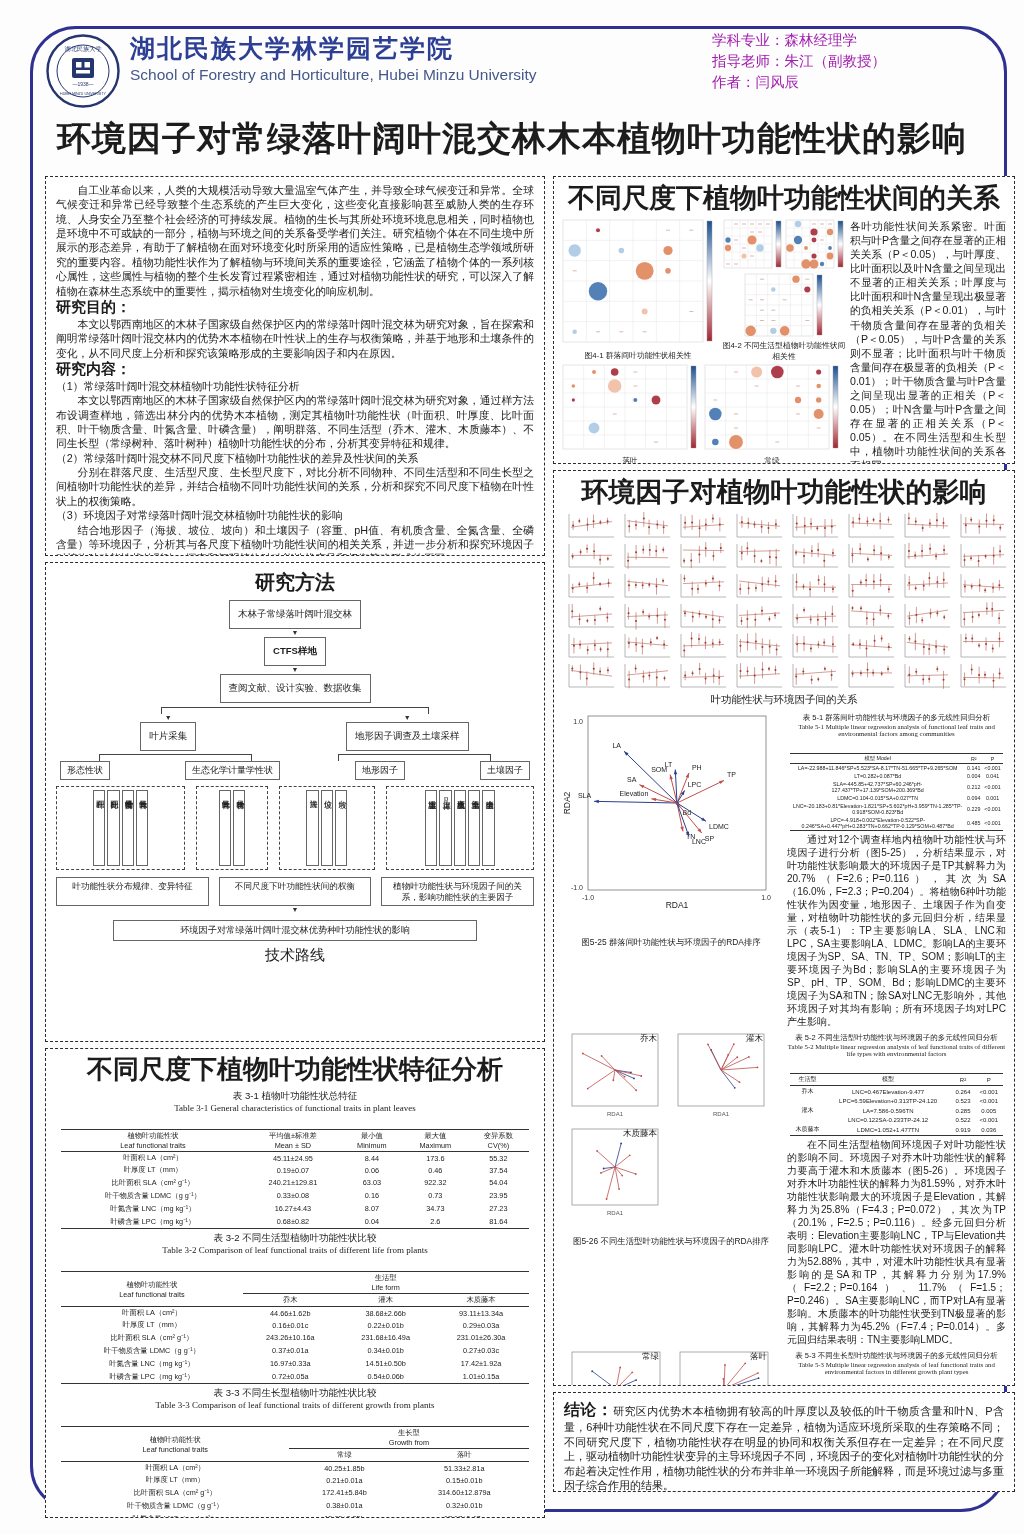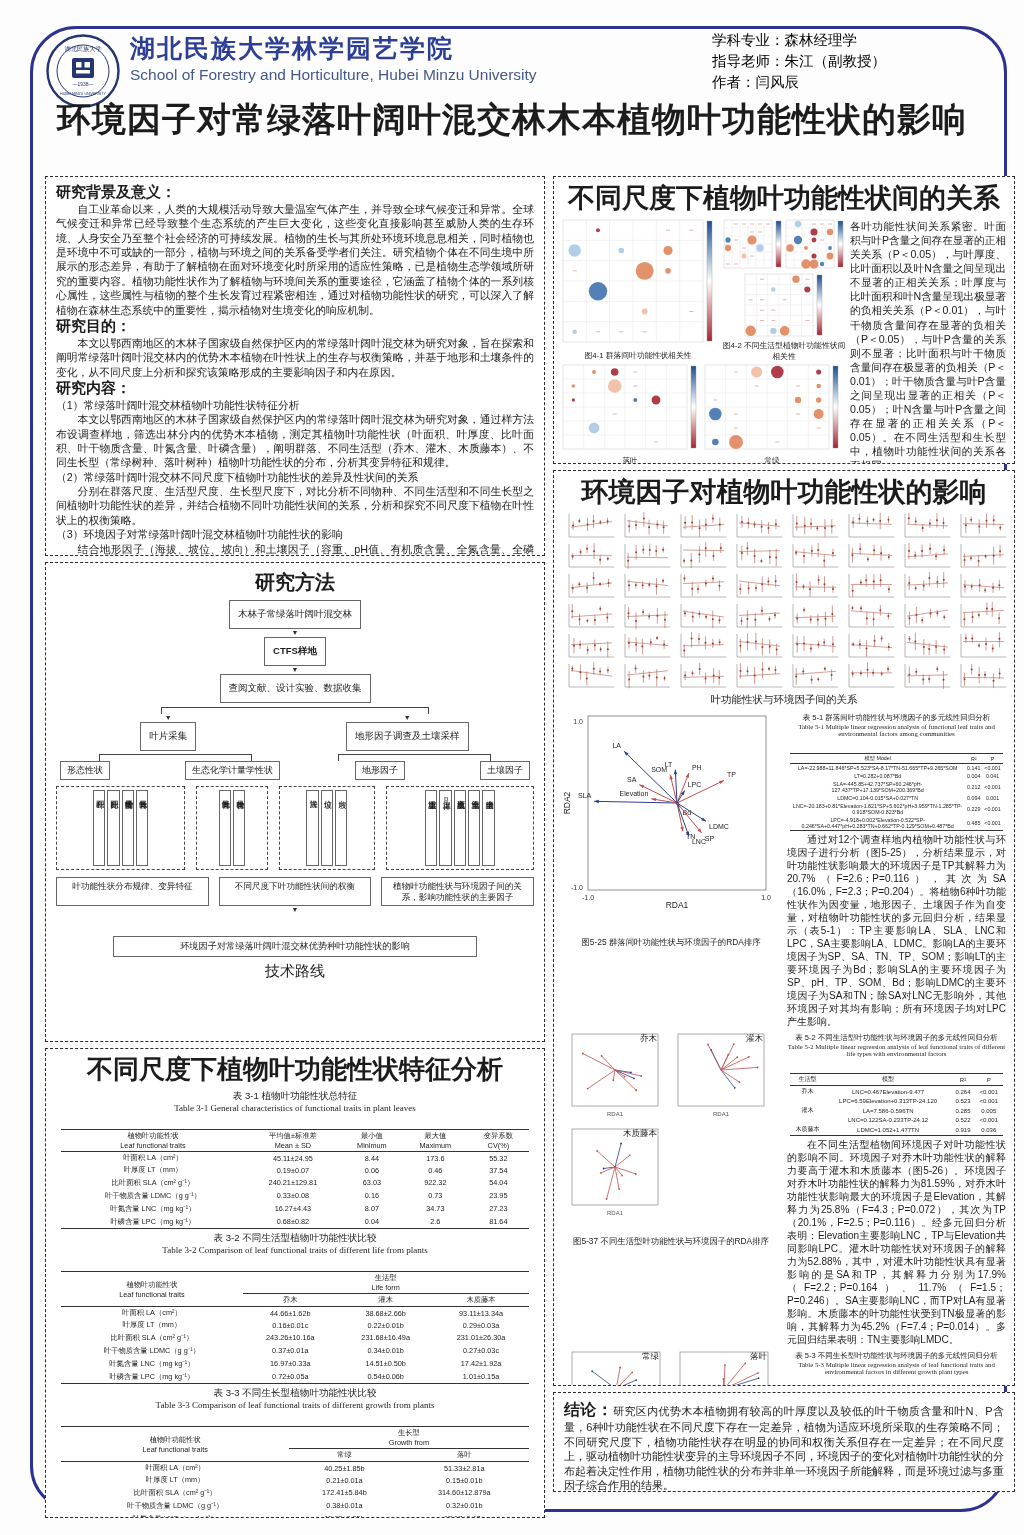--- a/index.html
+++ b/index.html
@@ -4,22 +4,22 @@
 <style>
   * { margin:0; padding:0; box-sizing:border-box; }
   html,body { width:1024px; height:1535px; background:#fbfbfb; font-family:"Liberation Sans",sans-serif; color:#1c1c1c; }
   #poster { position:relative; width:1024px; height:1535px; overflow:hidden; background:#fdfdfd; }
   .frame { position:absolute; left:30px; top:26px; width:977px; height:1486px; border:3.5px solid #2e3192; border-radius:46px; background:transparent; }
 
   
   .logo { position:absolute; left:46px; top:34px; width:74px; height:74px; }
   .school-cn { position:absolute; left:130px; top:32px; font-size:25px; font-weight:bold; color:#2d3f94; letter-spacing:2px; }
   .school-en { position:absolute; left:130px; top:66px; font-size:15.5px; color:#44598a; }
-  .hinfo { position:absolute; left:712px; top:30px; font-size:14.5px; line-height:21px; color:#000000; }
-  .main-title { position:absolute; left:40px; top:97px; width:944px; text-align:center; font-family:"Liberation Serif",serif; font-size:34px; font-weight:bold; letter-spacing:1px; }
+  .hinfo { position:absolute; left:712px; top:30px; font-size:14.5px; line-height:21px; color:#a21caf; }
+  .main-title { position:absolute; left:40px; top:116px; width:944px; text-align:center; font-family:"Liberation Serif",serif; font-size:34px; font-weight:bold; letter-spacing:1px; }
 
   
   .sbox { position:absolute; border:1.6px dashed #2a2a2a; background:#fff; overflow:hidden; }
   #box-bg     { left:45px;  top:176px;  width:500px; height:380px; padding:6px 10px; }
   #box-meth   { left:45px;  top:562px;  width:500px; height:480px; padding:4px 10px; }
   #box-traits { left:45px;  top:1048px; width:500px; height:470px; padding:2px 8px; }
   #box-rel    { left:553px; top:176px;  width:462px; height:288px; padding:2px 8px; }
   #box-env    { left:553px; top:470px;  width:462px; height:916px; padding:2px 8px; }
   #box-conc   { left:553px; top:1392px; width:462px; height:100px; padding:6px 10px; }
 
@@ -40,21 +40,21 @@
   .varr { font-size:7px; color:#333; line-height:8px; }
   .split { height:7px; border:1.2px solid #444; border-bottom:none; }
   .row-branch { display:flex; justify-content:space-around; width:100%; }
   .row-cats { display:flex; justify-content:space-between; width:100%; padding:0 4px;align-items:center; }
   .cat { font-size:9px; padding:2px 6px; }
   .leafrow { display:flex; justify-content:space-between; width:100%; margin-top:6px; }
   .lgroup { border:1.3px dashed #444; padding:3px 2px; display:flex; gap:2px; justify-content:center; }
   .leaf { writing-mode:vertical-rl; text-orientation:upright; font-size:8px; border:1px solid #666; padding:3px 1px; height:76px; line-height:1.05; background:#fff; }
   .outrow { display:flex; justify-content:space-between; width:100%; margin-top:7px; }
   .outbox { border:1px solid #666; font-size:8.6px; padding:3px 4px; width:32%; text-align:center; line-height:1.25; }
-  .finalbox { border:1px solid #666; font-size:9.2px; padding:3px 10px; margin:22px auto 0; width:76%; text-align:center; }
+  .finalbox { border:1px solid #666; font-size:9.2px; padding:3px 10px; margin:6px auto 0; width:76%; text-align:center; }
   .fc-cap { text-align:center; font-size:15px; font-family:"Liberation Serif",serif; margin-top:5px; }
 
   
   .tcap-cn { text-align:center; font-size:9.6px; margin-top:3px; }
   .tcap-en { text-align:center; font-size:9px; font-family:"Liberation Serif",serif; }
   table.sci { border-collapse:collapse; margin:16px auto 0; width:97%; }
   table.sci th, table.sci td { text-align:center; font-weight:normal; padding:1px 2px; }
   table.sci thead tr:first-child th { border-top:1.4px solid #333; }
   table.sci thead { border-bottom:1px solid #333; }
   table.sci tbody tr:last-child td { border-bottom:1.4px solid #333; }
@@ -109,21 +109,20 @@
   <div class="school-cn">湖北民族大学林学园艺学院</div>
   <div class="school-en">School of Forestry and Horticulture, Hubei Minzu University</div>
   <div class="hinfo">
     <div>学科专业：森林经理学</div>
     <div>指导老师：朱江（副教授）</div>
     <div>作者：闫风辰</div>
   </div>
   <div class="main-title">环境因子对常绿落叶阔叶混交林木本植物叶功能性状的影响</div>
 
   <div class="sbox" id="box-bg">
-    <div class="h-big">研究背景及意义：</div>
     <div class="para">自工业革命以来，人类的大规模活动导致大量温室气体产生，并导致全球气候变迁和异常。全球气候变迁和异常已经导致整个生态系统的产生巨大变化，这些变化直接影响甚至威胁人类的生存环境、人身安全乃至整个社会经济的可持续发展。植物的生长与其所处环境环境息息相关，同时植物也是环境中不可或缺的一部分，植物与环境之间的关系备受学者们关注。研究植物个体在不同生境中所展示的形态差异，有助于了解植物在面对环境变化时所采用的适应性策略，已是植物生态学领域所研究的重要内容。植物功能性状作为了解植物与环境间关系的重要途径，它涵盖了植物个体的一系列核心属性，这些属性与植物的整个生长发育过程紧密相连，通过对植物功能性状的研究，可以深入了解植物在森林生态系统中的重要性，揭示植物对生境变化的响应机制。</div>
     <div class="h-big">研究目的：</div>
     <div class="para">本文以鄂西南地区的木林子国家级自然保护区内的常绿落叶阔叶混交林为研究对象，旨在探索和阐明常绿落叶阔叶混交林内的优势木本植物在叶性状上的生存与权衡策略，并基于地形和土壤条件的变化，从不同尺度上分析和探究该策略形成的主要影响因子和内在原因。</div>
     <div class="h-big">研究内容：</div>
     <div class="item-h">（1）常绿落叶阔叶混交林植物叶功能性状特征分析</div>
     <div class="para">本文以鄂西南地区的木林子国家级自然保护区内的常绿落叶阔叶混交林为研究对象，通过样方法布设调查样地，筛选出林分内的优势木本植物，测定其植物叶功能性状（叶面积、叶厚度、比叶面积、叶干物质含量、叶氮含量、叶磷含量），阐明群落、不同生活型（乔木、灌木、木质藤本）、不同生长型（常绿树种、落叶树种）植物叶功能性状的分布，分析其变异特征和规律。</div>
     <div class="item-h">（2）常绿落叶阔叶混交林不同尺度下植物叶功能性状的差异及性状间的关系</div>
     <div class="para">分别在群落尺度、生活型尺度、生长型尺度下，对比分析不同物种、不同生活型和不同生长型之间植物叶功能性状的差异，并结合植物不同叶功能性状间的关系，分析和探究不同尺度下植物在叶性状上的权衡策略。</div>
     <div class="item-h">（3）环境因子对常绿落叶阔叶混交林植物叶功能性状的影响</div>
     <div class="para">结合地形因子（海拔、坡位、坡向）和土壤因子（容重、pH值、有机质含量、全氮含量、全磷含量）等环境因子，分析其与各尺度下植物叶功能性状间的相关关系，并进一步分析和探究环境因子对植物叶功能性状的影响，探索和阐明植物叶功能性状变异和权衡策略形成的原因。</div>
@@ -1628,21 +1627,21 @@
               <circle cx="73.77660771884428" cy="48.99908826297077" r="0.9" fill="#c0504d"></circle>
               <line x1="53" y1="42" x2="59.163711809521175" y2="18.420525992788733" stroke="#2b3f8c" stroke-width="0.8"></line>
               <circle cx="59.163711809521175" cy="18.420525992788733" r="0.9" fill="#2b3f8c"></circle>
               <line x1="53" y1="42" x2="35.13408801372605" y2="26.00792158295615" stroke="#c0504d" stroke-width="0.8"></line>
               <circle cx="35.13408801372605" cy="26.00792158295615" r="0.9" fill="#c0504d"></circle>
               <line x1="53" y1="42" x2="38.91715971440314" y2="47.89607163688505" stroke="#c0504d" stroke-width="0.8"></line>
               <circle cx="38.91715971440314" cy="47.89607163688505" r="0.9" fill="#c0504d"></circle>
               <text x="53" y="90" text-anchor="middle" font-size="6" fill="#555">RDA1</text>
             </svg>
           <span class="rda-title">木质藤本</span></div>
-        <div class="rda-cap">图5-37 不同生活型叶功能性状与环境因子的RDA排序</div>
+        <div class="rda-cap">图5-26 不同生活型叶功能性状与环境因子的RDA排序</div>
       </div>
       <div class="env-right">
         <div class="tcap-cn" style="font-size:7.5px">表 5-2 不同生活型叶功能性状与环境因子的多元线性回归分析</div>
         <div class="tcap-en" style="font-size:6.8px">Table 5-2 Multiple linear regression analysis of leaf functional traits of different life types with environmental factors</div>
         <table class="sci t5" style="font-size:6px">
           <thead>
               <tr>
             <th>生活型</th>
             <th>模型</th>
             <th>R²</th>

